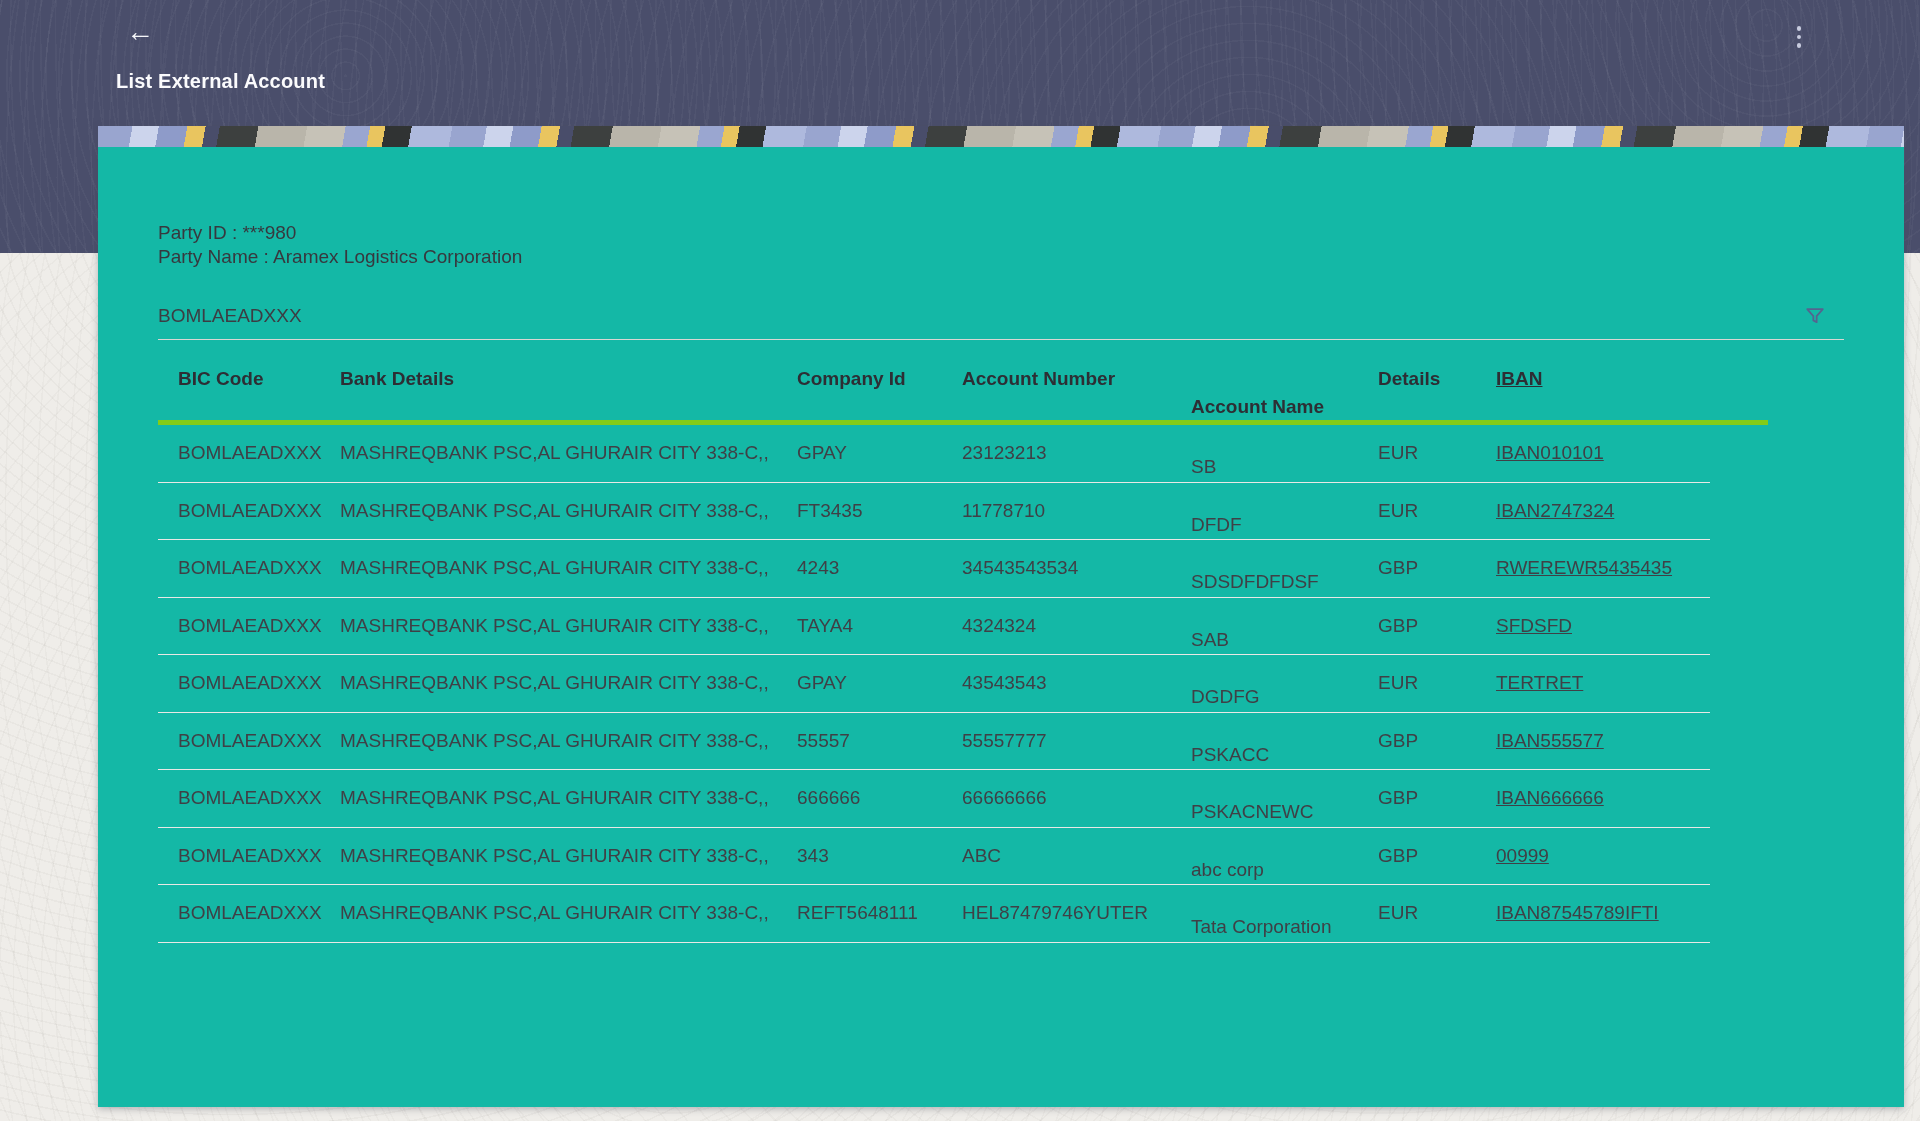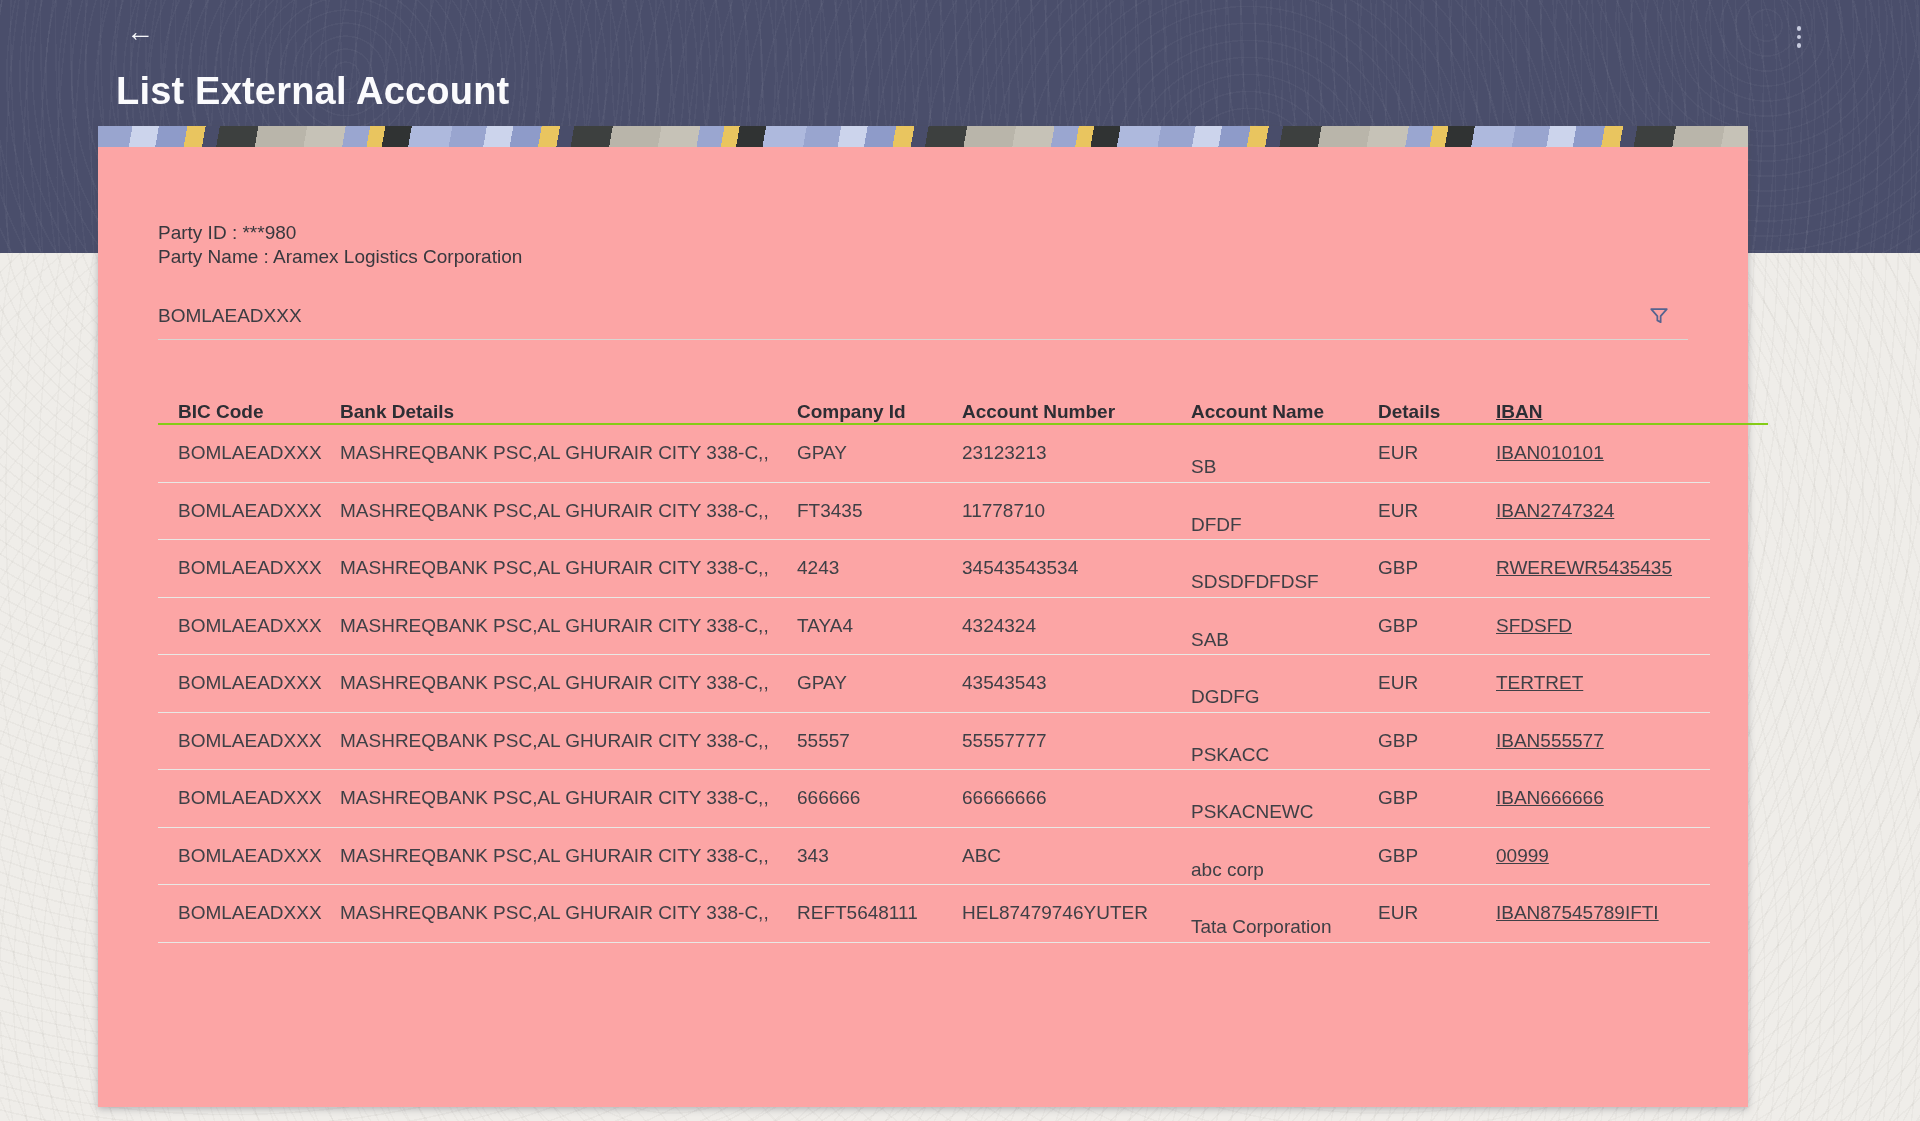--- a/index.html
+++ b/index.html
@@ -24,33 +24,33 @@
       repeating-radial-gradient(circle at 65% 70%, rgba(255,255,255,0.03) 0 1.5px, transparent 1.5px 17px),
       repeating-radial-gradient(circle at 92% 10%, rgba(255,255,255,0.03) 0 1.5px, transparent 1.5px 15px);
   }
   .back-btn {
     position:absolute; left:126px; top:18px;
     background:none; border:none; cursor:pointer;
     color:#f5f6f9; font-size:28px; line-height:28px; font-family:inherit;
   }
   .page-title {
     position:absolute; left:116px; top:70px;
-    color:#fbfbfd; font-size:38px; font-weight:700; letter-spacing:.2px;
+    color:#fbfbfd; font-size:20px; font-weight:700; letter-spacing:.2px;
   }
   .kebab-btn {
     position:absolute; left:1786px; top:20px; width:26px; height:34px;
     background:none; border:none; cursor:pointer;
     display:flex; flex-direction:column; align-items:center; justify-content:center; gap:4px;
   }
   .kebab-btn .dot { width:4.5px; height:4.5px; border-radius:50%; background:#c8ccdf; }
 
   
   .card {
-    position:absolute; left:98px; top:126px; width:1650px; height:981px;
-    background:#fca5a5;
+    position:absolute; left:98px; top:126px; width:1806px; height:981px;
+    background:#14b8a6;
     box-shadow:0 2px 7px rgba(70,72,85,0.35);
   }
   .banner-strip {
     height:21px; width:100%;
     background:repeating-linear-gradient(100deg,
       #99a5cf 0 34px, #ccd4ec 34px 60px, #8e9bc9 60px 88px,
       #e9c55f 88px 106px, #494d6a 106px 120px, #3d403f 120px 158px,
       #b9b5aa 158px 206px, #c6c2b7 206px 244px, #9aa6d0 244px 268px,
       #e9c55f 268px 283px, #303333 283px 309px, #aeb9dd 309px 349px);
   }
@@ -65,22 +65,22 @@
     border-bottom:1px solid #d8d7d3;
     display:flex; align-items:center;
     cursor:text;
   }
   .filter-value { font-size:19px; color:#3c3d43; }
   .filter-icon { margin-left:auto; margin-right:18px; display:flex; cursor:pointer; }
 
   
   .thead {
     margin-top:28px; height:57px;
-    display:flex; align-items:flex-end;
-    border-bottom:2px solid #84cc16;
+    display:flex; align-items:flex-start;
+    border-bottom:5px solid #84cc16;
   }
   .th { font-size:19px; font-weight:700; color:#2d2e34; }
   .tr {
     height:57.5px; display:flex; align-items:center;
     border-bottom:1px solid #e9e8e5;
     cursor:pointer;
   }
   .td { font-size:19px; color:#3f4046; white-space:nowrap; overflow:hidden; }
 
   .th, .td { flex:0 0 auto; padding-right:12px; }

